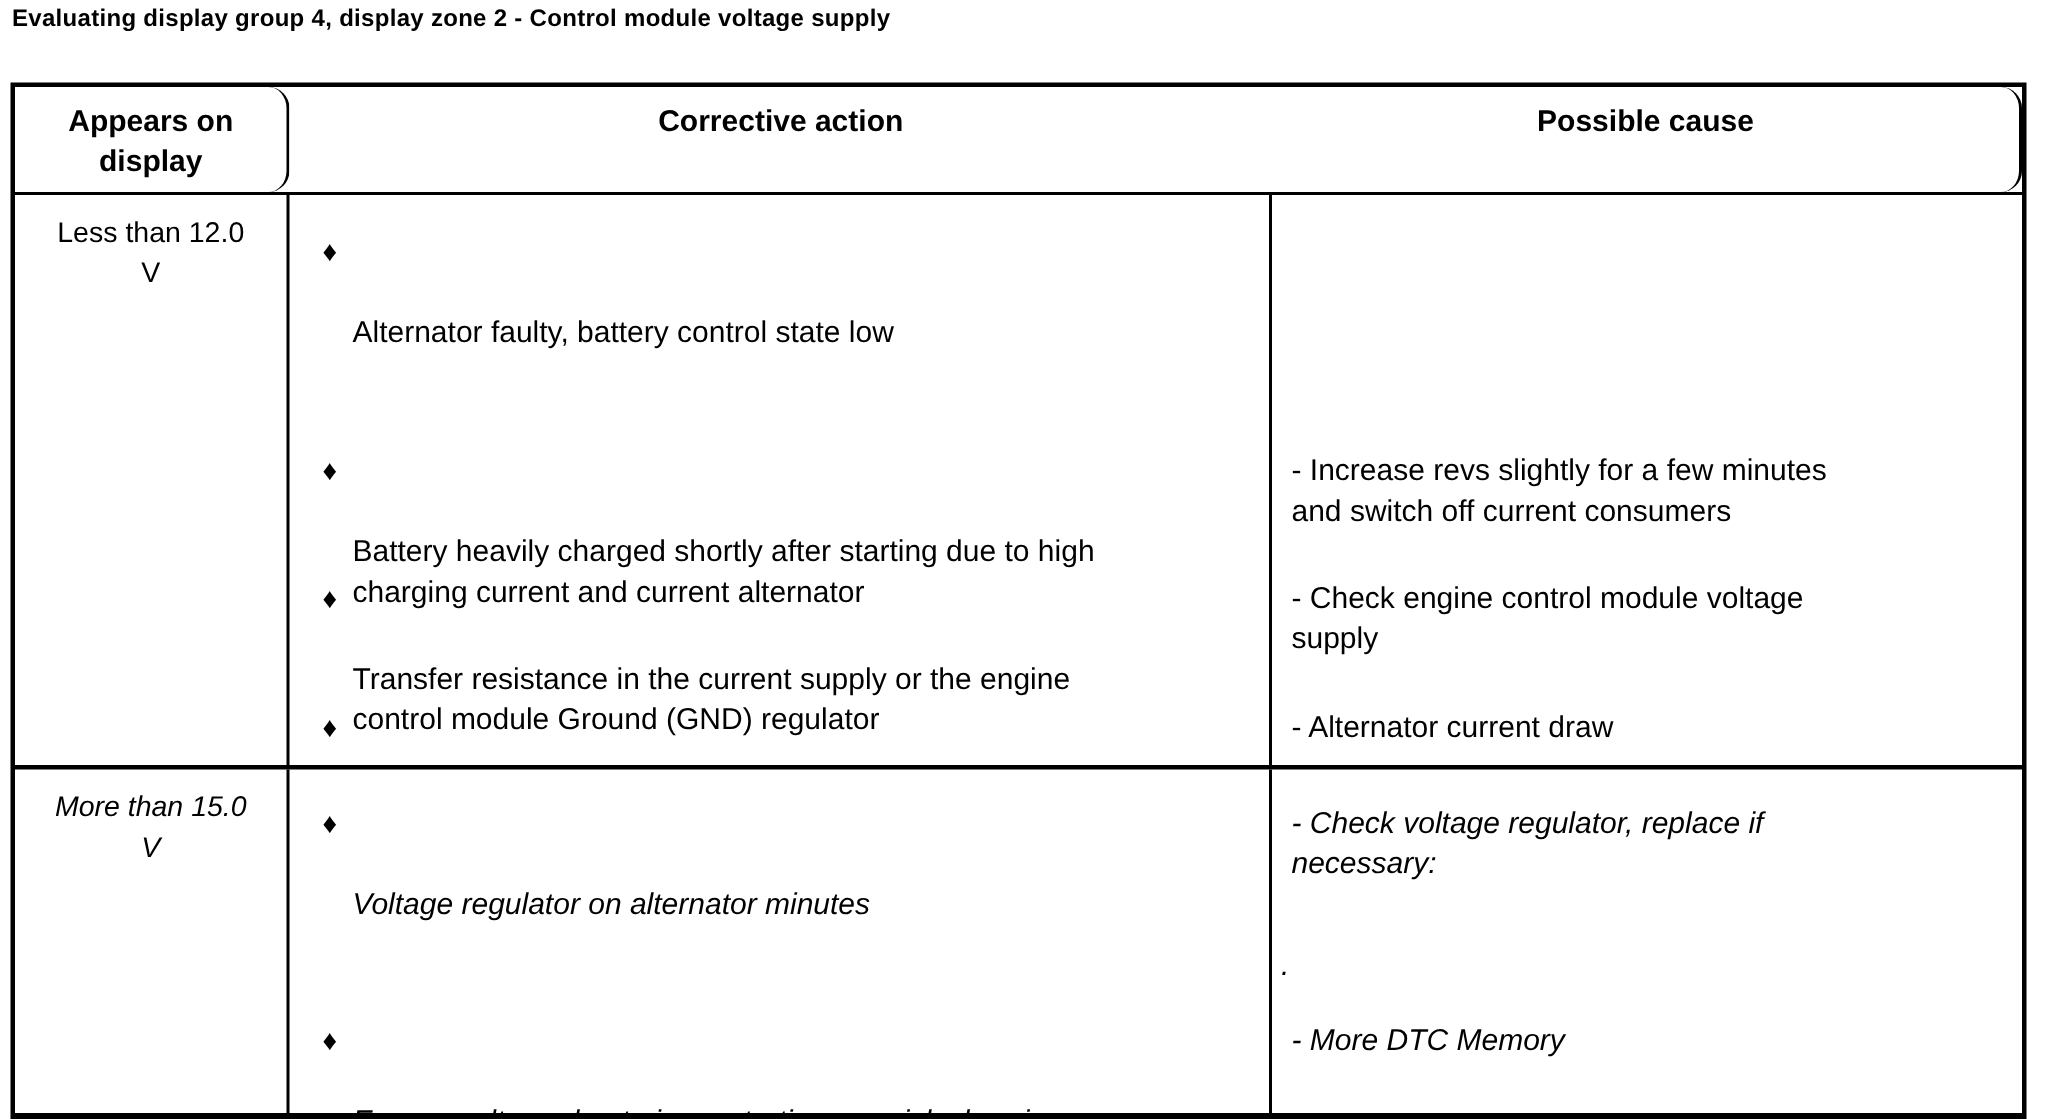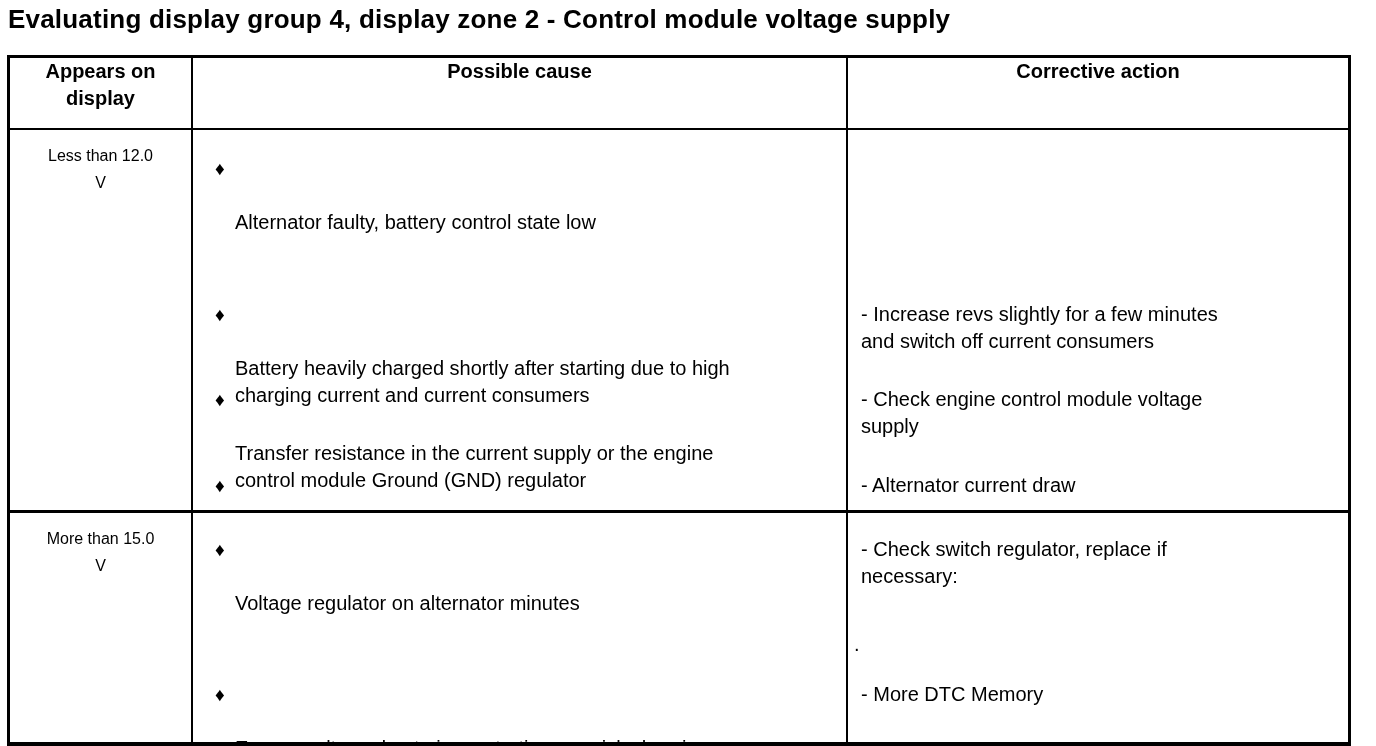--- a/index.html
+++ b/index.html
@@ -13,56 +13,58 @@
     height: 746px;
     background: #ffffff;
     color: #000000;
     font-family: "Liberation Sans", "DejaVu Sans", sans-serif;
     overflow: hidden;
   }
   .doc-title {
     position: absolute;
     left: 8px;
     top: 4px;
-    font-size: 26px;
+    font-size: 16px;
     font-weight: bold;
     letter-spacing: 0.2px;
     white-space: nowrap;
   }
   .tbl {
     position: absolute;
     left: 7px;
     top: 55px;
     width: 1338px;
     border: 3px solid #000000;
     border-bottom-width: 5px;
     background: #ffffff;
   }
   .trow {
     display: grid;
     grid-template-columns: 183px 655px 500px;
   }
   .trow.hdr  { height: 70px;  border-bottom: 2px solid #000; }
   .trow.r1   { height: 380px; border-bottom: 3px solid #000; }
-  .trow.r2   { height: 229px; }
+  .trow.r2   { height: 229px; font-style: italic; }
   .cell {
     position: relative;
     box-sizing: border-box;
     overflow: hidden;
   }
   .cell.c1, .cell.c2 { border-right: 2px solid #000; }
   .hcell {
     font-weight: bold;
     font-size: 20px;
     line-height: 27px;
     text-align: center;
+    padding-top: 10px;
     white-space: pre-line;
+    border-radius: 14px;
   }
   .display-val {
-    font-size: 16px;
+    font-size: 19px;
     line-height: 27px;
     text-align: center;
     padding-top: 12px;
     white-space: pre-line;
   }
   .entry {
     position: absolute;
     font-size: 20px;
     line-height: 27px;
     white-space: pre-line;
@@ -103,37 +105,37 @@
 
 <div class="page">
 
   <div class="doc-title">Evaluating display group 4, display zone 2 - Control module voltage supply</div>
 
   <div class="tbl">
 
     <div class="trow hdr">
       <div class="cell c1 hcell">Appears on
 display</div>
+      <div class="cell c3 hcell">Corrective action</div>
       <div class="cell c2 hcell">Possible cause</div>
-      <div class="cell c3 hcell">Corrective action</div>
     </div>
 
     <div class="trow r1">
       <div class="cell c1 display-val">Less than 12.0
 V</div>
 
       <div class="cell c2">
         <div class="entry cause e0">
           <span class="bullet">♦</span>
           <span>Alternator faulty, battery control state low</span>
         </div>
         <div class="entry cause e1">
           <span class="bullet">♦</span>
           <span>Battery heavily charged shortly after starting due to high
-charging current and current consumers</span>
+charging current and current alternator</span>
         </div>
         <div class="entry cause e2">
           <span class="bullet">♦</span>
           <span>Transfer resistance in the current supply or the engine
 control module Ground (GND) regulator</span>
         </div>
         <div class="entry cause e3">
           <span class="bullet">♦</span>
           
         </div>
@@ -158,21 +160,21 @@
           <span>Voltage regulator on alternator minutes</span>
         </div>
         <div class="entry cause e1">
           <span class="bullet">♦</span>
           <span>Excess voltage due to jump starting or quick charging
 unit</span>
         </div>
       </div>
 
       <div class="cell c3">
-        <div class="entry action e0">- Check switch regulator, replace if
+        <div class="entry action e0">- Check voltage regulator, replace if
 necessary:</div>
         <span class="stray">.</span>
         <div class="entry action e1">- More DTC Memory</div>
       </div>
     </div>
 
   </div>
 </div>
 
 </body></html>

